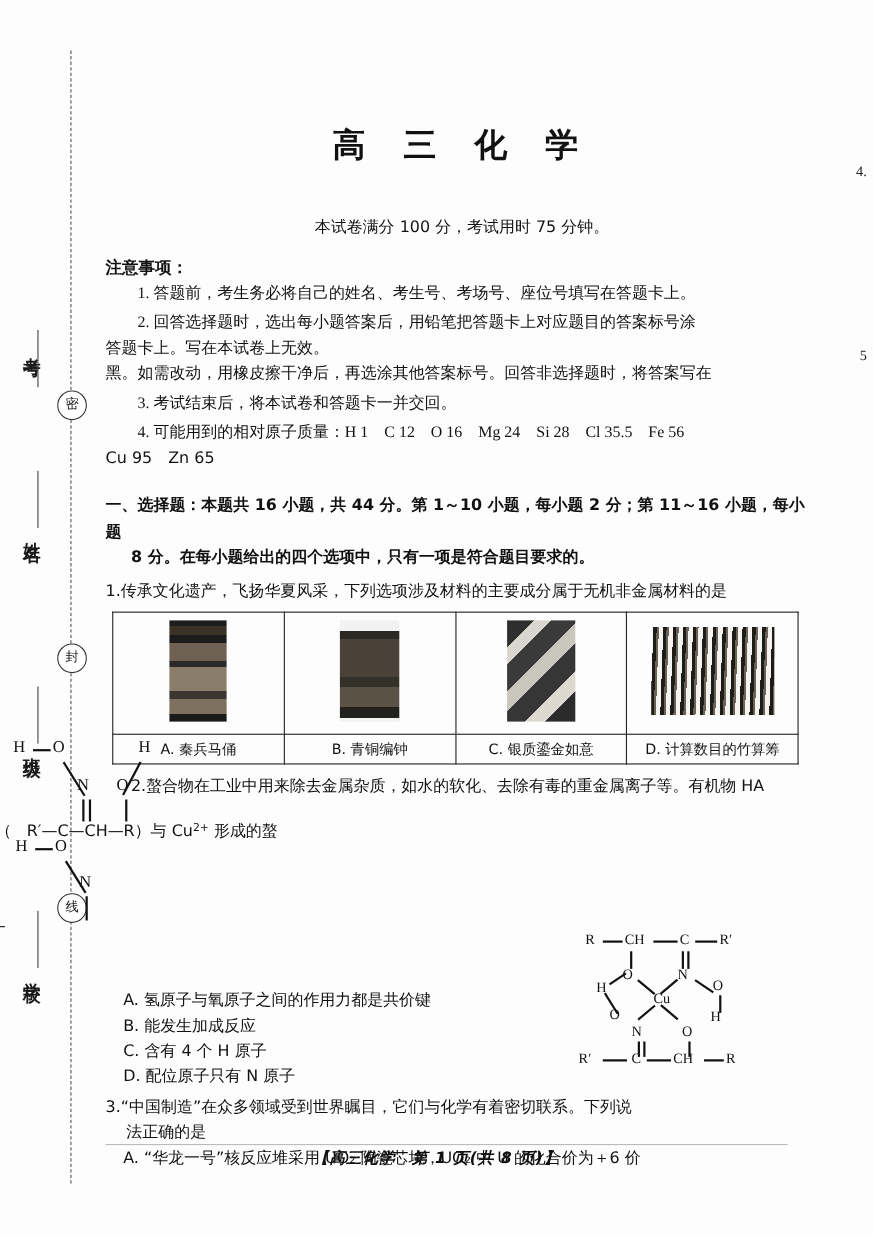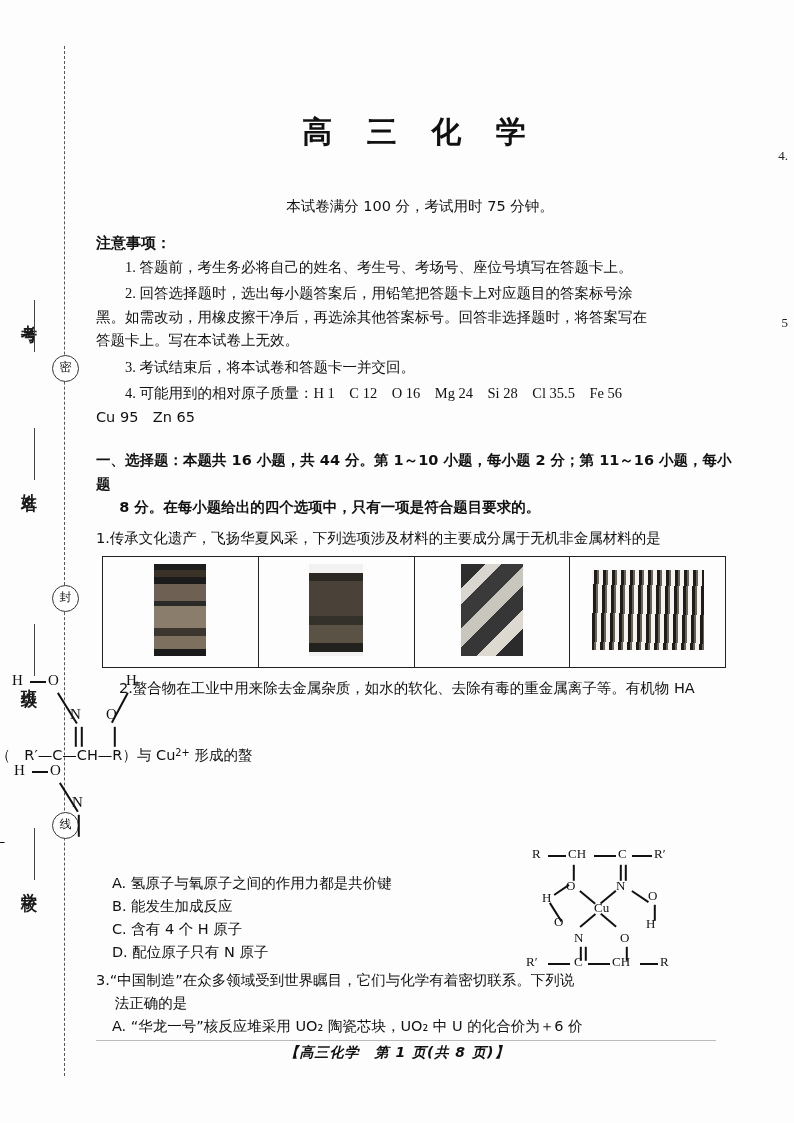--- a/index.html
+++ b/index.html
@@ -235,22 +235,22 @@
 
     <div class="paper-title">高 三 化 学</div>
 
     <div class="subtitle">本试卷满分 100 分，考试用时 75 分钟。</div>
 
     <div class="notice-head">注意事项：</div>
 
     <div class="notice-item">1. 答题前，考生务必将自己的姓名、考生号、考场号、座位号填写在答题卡上。</div>
 
     <div class="notice-item">2. 回答选择题时，选出每小题答案后，用铅笔把答题卡上对应题目的答案标号涂</div>
+    <div class="notice-cont">答题卡上。写在本试卷上无效。</div>
     <div class="notice-cont">黑。如需改动，用橡皮擦干净后，再选涂其他答案标号。回答非选择题时，将答案写在</div>
-    <div class="notice-cont">答题卡上。写在本试卷上无效。</div>
 
     <div class="notice-item">3. 考试结束后，将本试卷和答题卡一并交回。</div>
 
     <div class="notice-item">4. 可能用到的相对原子质量：H 1　C 12　O 16　Mg 24　Si 28　Cl 35.5　Fe 56</div>
     <div class="notice-cont">Cu 95　Zn 65</div>
 
     <div class="section-head">
       <span>一、选择题：本题共 16 小题，共 44 分。第 1～10 小题，每小题 2 分；第 11～16 小题，每小题</span>
       <span class="cont">8 分。在每小题给出的四个选项中，只有一项是符合题目要求的。</span>
     </div>
@@ -277,20 +277,26 @@
           <span class="thumb" style="width:62px;height:92px;background:
                 linear-gradient(135deg,#2e2e2e 0 16%,#d9d6cf 16% 26%,#3a3a3a 26% 42%,
                 #c9c6bd 42% 54%,#363636 54% 70%,#ddd9d1 70% 82%,#2b2b2b 82% 100%);"></span>
         </td>
         <td class="pic-cell">
           <span class="thumb" style="width:112px;height:80px;background:
                 repeating-linear-gradient(92deg,#f4f3ef 0 2px,#1e1c18 2px 5px,
                 #6b6257 5px 7px,#f4f3ef 7px 9px);"></span>
         </td>
       </tr>
+      <tr>
+        <td class="lbl-cell">A. 秦兵马俑</td>
+        <td class="lbl-cell">B. 青铜编钟</td>
+        <td class="lbl-cell">C. 银质鎏金如意</td>
+        <td class="lbl-cell">D. 计算数目的竹算筹</td>
+      </tr>
     </tbody>
       </table>
 
     <div class="q" style="margin-top:9px;margin-left:23px;">
       <span>2.</span><span>螯合物在工业中用来除去金属杂质，如水的软化、去除有毒的重金属离子等。有机物 HA</span>
     </div>
 
     <div style="height:92px;"></div>
 
     <div style="height:80px;"></div>

